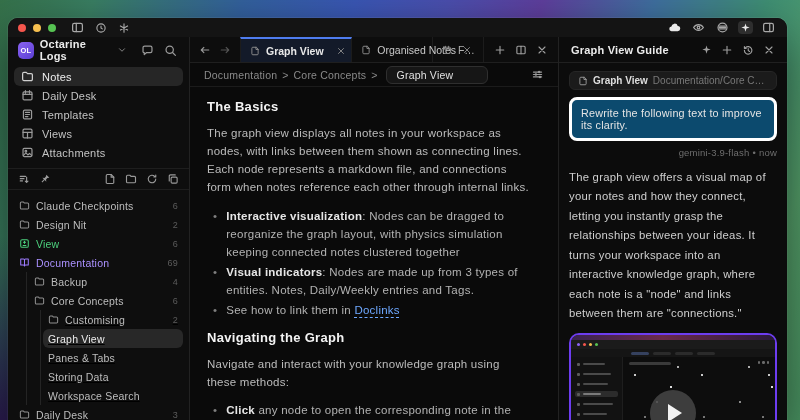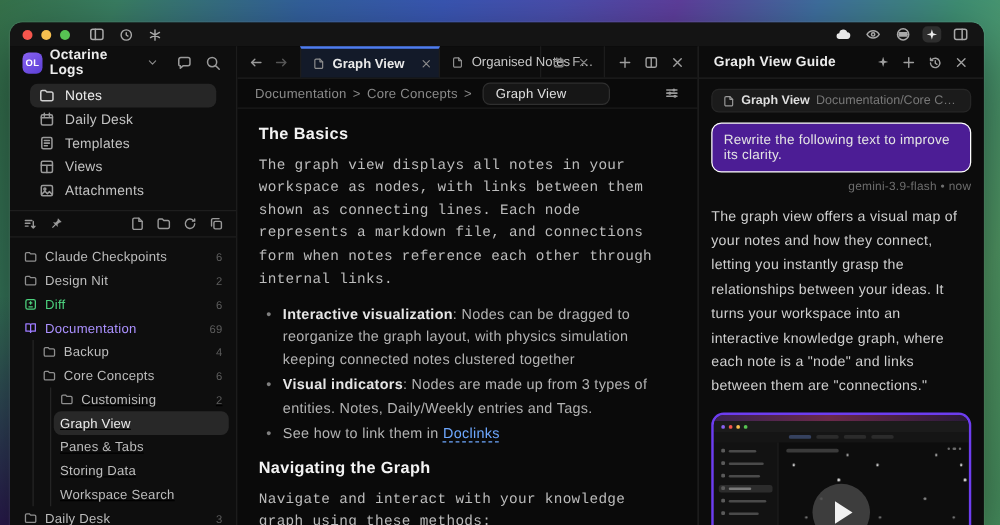--- a/index.html
+++ b/index.html
@@ -33,21 +33,21 @@
   .sidebar{width:182px; flex:0 0 182px; background:#0e0e0e; border-right:1px solid #222; display:flex; flex-direction:column; min-height:0;}
   .editor{flex:1; background:#0a0a0a; display:flex; flex-direction:column; min-width:0;}
   .panel{width:229px; flex:0 0 229px; background:#0c0c0c; border-left:1px solid #222; display:flex; flex-direction:column; min-height:0;}
   
   .ws-header{height:26px; display:flex; align-items:center; gap:6px; padding:0 10px; flex:0 0 auto;}
   .ws-badge{width:17px;height:17px;border-radius:5px;background:linear-gradient(140deg,#8a63f2,#5b3fd4);color:#fff;font-size:7.5px;font-weight:700;display:flex;align-items:center;justify-content:center;letter-spacing:.3px;}
   .ws-name{font-size:11px;font-weight:700;color:#ececec;letter-spacing:.2px;}
   .ws-chev{color:#8a8a8a;display:flex;}
   .ws-sp{flex:1}
   .ws-action{color:#9a9a9a;display:flex;padding:2px;}
-  .nav{padding:4px 16px 6px; flex:0 0 auto;}
+  .nav{padding:4px 6px 6px; flex:0 0 auto;}
   .nav-item{height:19px;display:flex;align-items:center;gap:8px;padding:0 7px;border-radius:6px;color:#c3c3c3;font-size:11px;letter-spacing:.2px;}
   .nav-item .nic{color:#9a9a9a;display:flex;}
   .nav-item.sel{background:#262626;color:#ededed;}
   .nav-item.sel .nic{color:#d0d0d0;}
   .side-toolbar{height:22px;border-top:1px solid #1e1e1e;border-bottom:1px solid #1e1e1e;display:flex;align-items:center;gap:9px;padding:0 10px;color:#9a9a9a;flex:0 0 auto;}
   .side-toolbar .sp{flex:1}
   .side-toolbar .tic{display:flex;}
   .tree{flex:1; overflow:hidden; padding:6px 6px 0 6px; font-size:10.5px;}
   .trow{height:19px;display:flex;align-items:center;gap:6px;padding:0 5px;border-radius:6px;color:#bdbdbd;letter-spacing:.2px;}
   .trow .fic{color:#8f8f8f;display:flex;flex:0 0 auto;}
@@ -70,37 +70,37 @@
   .tab.active{background:#131a29;border-top:2px solid #4f7df0;border-right:1px solid #1c1c1c;}
   .tab.active .t-title{color:#e9e9e9;font-weight:600;}
   .tab.first{border-left:1px solid #1c1c1c;}
   .tab-actions{margin-left:auto;display:flex;align-items:center;gap:9px;padding:0 10px;color:#9f9f9f;}
   .crumbbar{height:24px;display:flex;align-items:center;gap:5px;padding:0 14px;border-bottom:1px solid #1b1b1b;flex:0 0 auto;font-size:10.5px;color:#8a8a8a;letter-spacing:.2px;}
   .crumb-cur{background:#161616;border:1px solid #2f2f2f;border-radius:6px;padding:2px 34px 2px 10px;color:#e0e0e0;margin-left:3px;}
   .crumb-sp{flex:1}
   .tune{color:#9a9a9a;display:flex;}
   .content{flex:1;overflow:hidden;padding:8px 26px 0 17px;letter-spacing:.25px;}
   .h1{font-size:13px;font-weight:800;color:#f3f3f3;margin:4px 0 10px;letter-spacing:.3px;}
-  .p{font-size:11.5px;color:#bcbcbc;line-height:1.58;margin-bottom:10px;font-family:Liberation Mono, monospace;}
+  .p{font-size:11.5px;color:#bcbcbc;line-height:1.58;margin-bottom:10px;}
   .ul{margin:2px 0 10px 6px;}
   .li{display:flex;gap:9px;font-size:11.5px;color:#b3b3b3;line-height:1.58;}
   .li .dot{color:#808080;flex:0 0 auto;}
   .li .b{color:#e6e6e6;font-weight:700;text-align:right;}
   .li + .li{margin-top:2px;}
   .link{color:#6ea8ff;text-decoration:underline;text-decoration-style:dashed;text-underline-offset:3px;text-decoration-thickness:1px;cursor:pointer;}
   
   .p-header{height:26px;display:flex;align-items:center;gap:9px;padding:0 12px;border-bottom:1px solid #202020;flex:0 0 auto;}
   .p-title{font-size:11px;font-weight:700;color:#ececec;flex:1;letter-spacing:.2px;}
   .p-hic{color:#9f9f9f;display:flex;}
   .p-body{flex:1;overflow:hidden;padding:8px 10px 0;}
   .chip{display:inline-flex;align-items:center;gap:5px;background:#1b1b1b;border:1px solid #262626;border-radius:6px;padding:3px 8px;font-size:10px;max-width:100%;}
   .chip .cic{color:#9a9a9a;display:flex;}
   .chip .ct{color:#dedede;font-weight:600;white-space:nowrap;}
   .chip .cp{color:#787878;white-space:nowrap;overflow:hidden;text-overflow:ellipsis;}
-  .bubble{margin-top:7px;background:#4c1d95;border:1px solid #ffffff;border-radius:8px;padding:7px 9px;font-size:10.8px;color:#e4e4e4;letter-spacing:.2px;}
+  .bubble{margin-top:7px;background:#0c4a6e;border:3px solid #ffffff;border-radius:8px;padding:7px 9px;font-size:10.8px;color:#e4e4e4;letter-spacing:.2px;}
   .meta{margin-top:6px;text-align:right;font-size:9.5px;color:#6e6e6e;letter-spacing:.2px;}
   .meta .mdot{margin:0 3px;}
   .resp{margin-top:10px;font-size:11.3px;color:#cfcfcf;line-height:1.72;letter-spacing:.25px;}
   
   .video{margin-top:10px;height:170px;border:2px solid #6d3df0;border-radius:10px;background:#141414;overflow:hidden;position:relative;}
   .mini-top{height:5px;background:linear-gradient(90deg,#3a2350,#6b2a4a 45%,#2a1a3a);}
   .mini-titlebar{height:9px;background:#1b1b1b;display:flex;align-items:center;gap:3px;padding:0 6px;}
   .mdot3{width:3px;height:3px;border-radius:50%;}
   .mini-tabs{height:8px;background:#151515;display:flex;align-items:center;gap:4px;padding:0 60px;}
   .mini-tabs span{display:block;width:26px;height:3px;border-radius:2px;background:#2b2b2b;}
@@ -310,21 +310,21 @@
           <span class="tl">Design Nit</span>
             <span class="cnt">2</span>
         </div>
         <div class="trow green">
           <span class="fic">
               <svg class="ic s11" viewBox="0 0 16 16">
                 <rect x="2.5" y="2.5" width="11" height="11" rx="2"></rect>
                 <path d="M8 4.8v3M6.5 6.3h3M6 10.8h4"></path>
               </svg>
             </span>
-          <span class="tl">Diff</span>
+          <span class="tl">View</span>
             <span class="cnt">6</span>
         </div>
         <div class="trow purple">
           <span class="fic">
               <svg class="ic s11" viewBox="0 0 16 16">
                 <path d="M2.5 3h4A1.5 1.5 0 0 1 8 4.5V13a1.5 1.5 0 0 0-1.5-1.5h-4zM13.5 3h-4A1.5 1.5 0 0 0 8 4.5V13a1.5 1.5 0 0 1 1.5-1.5h4z"></path>
               </svg>
             </span>
           <span class="tl">Documentation</span>
             <span class="cnt">69</span>

